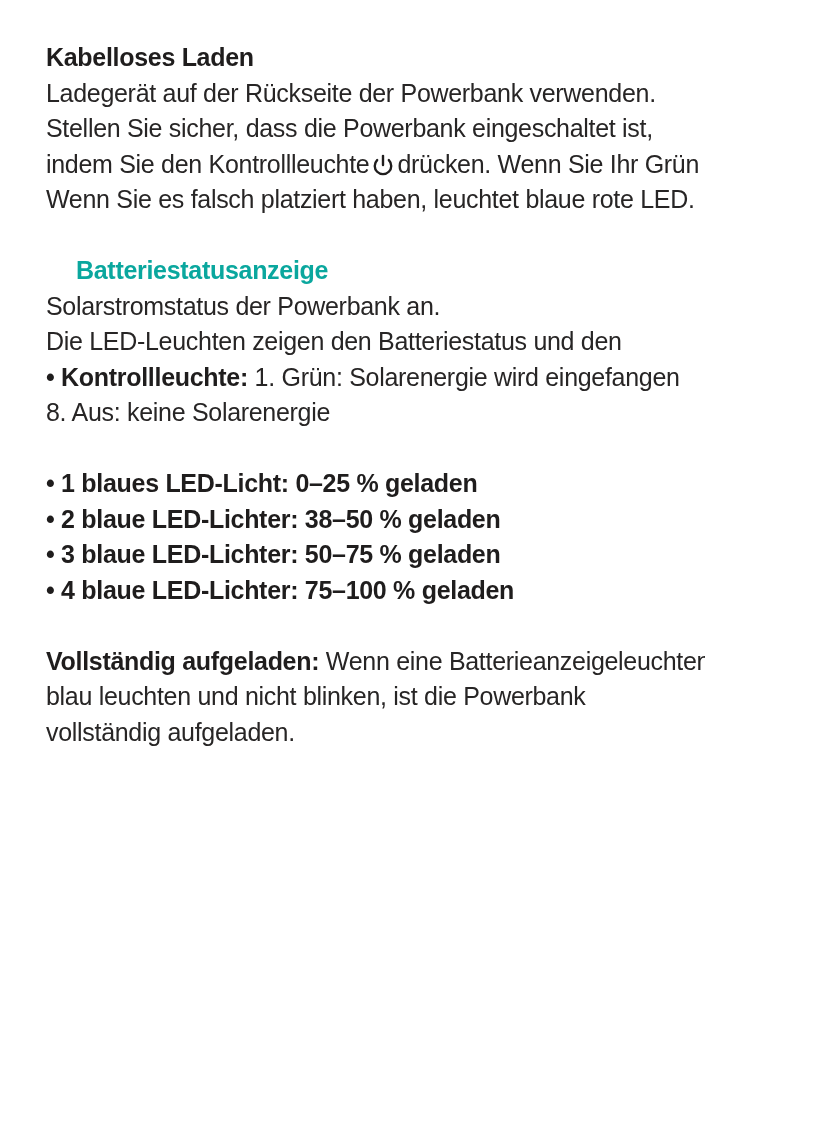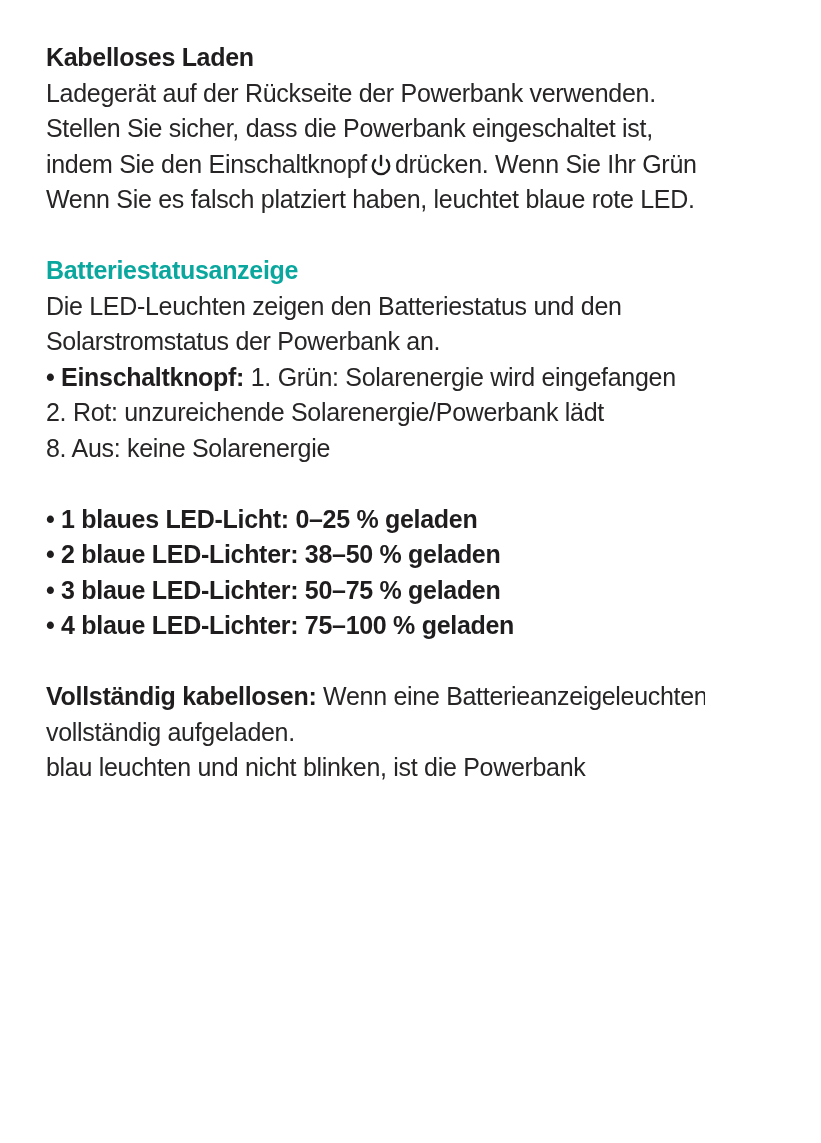--- a/index.html
+++ b/index.html
@@ -23,68 +23,67 @@
   }
   .sec { margin: 0; }
   .sec + .sec { margin-top: 35.5px; }
   .h {
     font-weight: 700;
     font-size: 25px;
     line-height: 35.5px;
     margin: 0;
     color: #1f1d1d;
   }
-  .h.teal { color: #0aa79e; }
+  .h.teal { color: #0aa79e; margin-left: 30px; }
   .line { white-space: nowrap; }
   .bold { font-weight: 700; color: #1f1d1d; }
   .power-icon-svg {
     display: inline-block;
     width: 22px;
     height: 22px;
     vertical-align: -3px;
     margin: 0 3px 0 3px;
   }
 </style>
 </head>
 <body>
 
 <div class="page">
 
   <section class="sec">
     <h1 class="h">Kabelloses Laden</h1>
     <div class="line">Ladegerät auf der Rückseite der Powerbank verwenden.</div>
     <div class="line">Stellen Sie sicher, dass die Powerbank eingeschaltet ist,</div>
     <div class="line">
-      <span>indem Sie den Einschaltknopf</span><svg class="power-icon-svg" viewBox="0 0 24 24" fill="none" stroke="#1f1d1d" stroke-width="2.6" stroke-linecap="round" stroke-linejoin="round">
+      <span>indem Sie den Kontrollleuchte</span><svg class="power-icon-svg" viewBox="0 0 24 24" fill="none" stroke="#1f1d1d" stroke-width="2.6" stroke-linecap="round" stroke-linejoin="round">
           <path d="M18.36 6.64a9 9 0 1 1-12.73 0"></path>
           <line x1="12" y1="2" x2="12" y2="12"></line>
         </svg><span>drücken. Wenn Sie Ihr Grün</span>
     </div>
     <div class="line">Wenn Sie es falsch platziert haben, leuchtet blaue rote LED.</div>
   </section>
 
   <section class="sec">
     <h2 class="h teal">Batteriestatusanzeige</h2>
+    <div class="line">Solarstromstatus der Powerbank an.</div>
     <div class="line">Die LED-Leuchten zeigen den Batteriestatus und den</div>
-    <div class="line">Solarstromstatus der Powerbank an.</div>
     <div class="line">
-      <span class="bold">• Einschaltknopf:</span><span> 1. Grün: Solarenergie wird eingefangen</span>
+      <span class="bold">• Kontrollleuchte:</span><span> 1. Grün: Solarenergie wird eingefangen</span>
     </div>
-    <div class="line">2. Rot: unzureichende Solarenergie/Powerbank lädt</div>
     <div class="line">8. Aus: keine Solarenergie</div>
   </section>
 
   <section class="sec">
     <div class="line bold">• 1 blaues LED-Licht: 0–25 % geladen</div>
     <div class="line bold">• 2 blaue LED-Lichter: 38–50 % geladen</div>
     <div class="line bold">• 3 blaue LED-Lichter: 50–75 % geladen</div>
     <div class="line bold">• 4 blaue LED-Lichter: 75–100 % geladen</div>
   </section>
 
   <section class="sec">
     <div class="line">
-      <span class="bold">Vollständig kabellosen:</span><span> Wenn eine Batterieanzeigeleuchten</span>
+      <span class="bold">Vollständig aufgeladen:</span><span> Wenn eine Batterieanzeigeleuchten</span>
     </div>
+    <div class="line">blau leuchten und nicht blinken, ist die Powerbank</div>
     <div class="line">vollständig aufgeladen.</div>
-    <div class="line">blau leuchten und nicht blinken, ist die Powerbank</div>
   </section>
 
 </div>
 
 </body></html>

